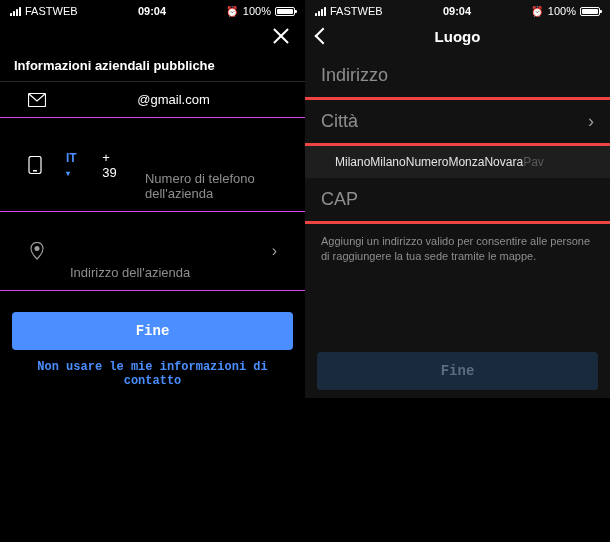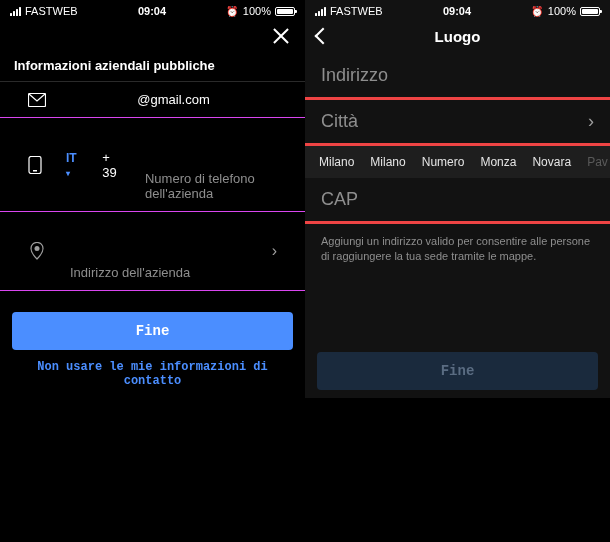--- a/index.html
+++ b/index.html
@@ -192,22 +192,21 @@
       padding: 11px 16px;
       font-size: 18px;
       border-bottom: 3px solid #ef4444;
     }
     .r-row .label { color: #8e8e8e; flex: 1; }
     .r-row .chev { color: #9e9e9e; }
 
     .pills {
       background: #1e1e1e;
       display: flex;
-      gap: 16px;
-      padding: 9px 14px;
+      padding: 9px 30px;
       font-size: 12px;
       overflow: hidden;
     }
     .pill { color: #e4e4e4; white-space: nowrap; }
     .pill.dim { color: #5a5a5a; }
 
     .hint {
       font-size: 11px;
       color: #8e8e8e;
       padding: 10px 16px;

